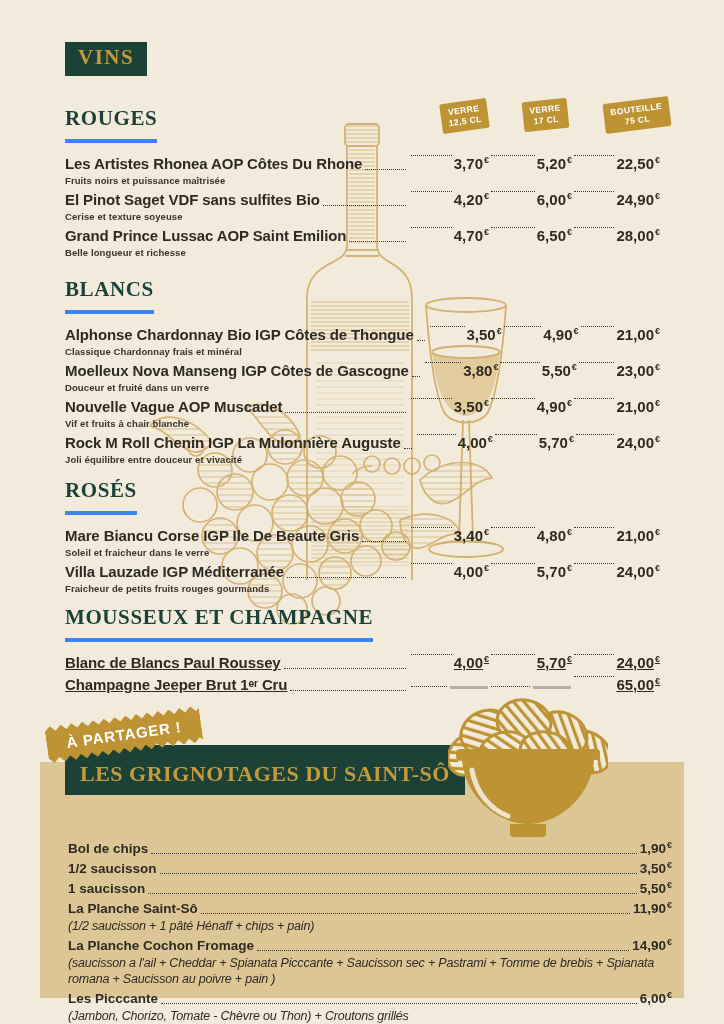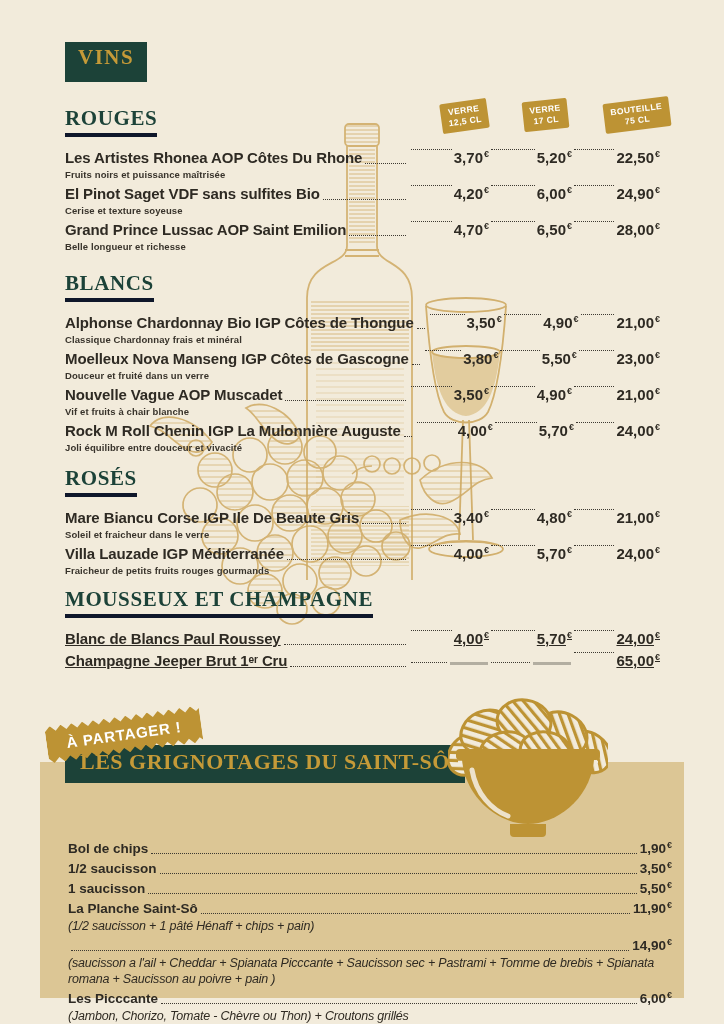--- a/index.html
+++ b/index.html
@@ -11,37 +11,37 @@
   }
   
   #bg-art{position:absolute;left:0;top:0;z-index:0;}
   #bowl-art{position:absolute;left:448px;top:692px;z-index:4;}
   
   .vins-box{
     position:absolute;left:65px;top:42px;z-index:1;
     background:#1c4238;color:#c59a38;
     font-family:"Liberation Serif","DejaVu Serif",serif;
     font-weight:700;font-size:21px;letter-spacing:1.5px;
-    padding:3px 13px 12px;
+    padding:3px 13px 6px;
   }
   .badge{
     position:absolute;z-index:1;background:#bd9334;color:#ffffff;
     font-weight:700;font-size:8.5px;line-height:1.3;letter-spacing:.4px;
     text-align:center;padding:4px 7px;border-radius:2px;
   }
   #badge-1{left:441px;top:101px;transform:rotate(-8deg);}
   #badge-2{left:523px;top:100px;transform:rotate(-6deg);}
   #badge-3{left:604px;top:100px;transform:rotate(-7deg);}
   
   #wine-sections{position:absolute;left:65px;top:106px;width:595px;z-index:1;}
   .section-title{
     display:inline-block;margin:0 0 12px 0;
     font-family:"Liberation Serif","DejaVu Serif",serif;
     font-weight:700;font-size:21px;line-height:24px;letter-spacing:.6px;
-    color:#1c4238;border-bottom:4px solid #0f172a;padding-bottom:3px;
+    color:#1c4238;border-bottom:4px solid #3b82f6;padding-bottom:9px;
   }
   .wine-section{display:block;}
   .wine-section + .wine-section{margin-top:18px;}
   .wine-section:nth-of-type(3){margin-top:12px;}
   .wine-section:nth-of-type(4){margin-top:10px;text-decoration:underline;}
   .section-items{display:block;}
   .wine-item{margin-bottom:4px;}
   .item-row{display:flex;align-items:flex-end;}
   .item-name{
     font-size:15px;font-weight:700;line-height:18px;white-space:nowrap;
@@ -63,21 +63,21 @@
     position:absolute;left:46px;top:716px;z-index:3;
     background:#bd9334;color:#fff;font-weight:700;font-size:15px;
     letter-spacing:.8px;padding:10px 20px;transform:rotate(-8deg);
     clip-path:polygon(0% 14%,3.5% 0%,7% 14%,10.5% 0%,14% 14%,17.5% 0%,21% 14%,24.5% 0%,28% 14%,31.5% 0%,35% 14%,38.5% 0%,42% 14%,45.5% 0%,49% 14%,52.5% 0%,56% 14%,59.5% 0%,63% 14%,66.5% 0%,70% 14%,73.5% 0%,77% 14%,80.5% 0%,84% 14%,87.5% 0%,91% 14%,94.5% 0%,98% 14%,100% 7%,100% 93%,98% 86%,94.5% 100%,91% 86%,87.5% 100%,84% 86%,80.5% 100%,77% 86%,73.5% 100%,70% 86%,66.5% 100%,63% 86%,59.5% 100%,56% 86%,52.5% 100%,49% 86%,45.5% 100%,42% 86%,38.5% 100%,35% 86%,31.5% 100%,28% 86%,24.5% 100%,21% 86%,17.5% 100%,14% 86%,10.5% 100%,7% 86%,3.5% 100%,0% 86%);
   }
   .grigno-box{
     position:absolute;left:65px;top:745px;z-index:2;
     background:#1c4238;color:#c59a38;
     font-family:"Liberation Serif","DejaVu Serif",serif;
     font-weight:700;font-size:22px;letter-spacing:.5px;
-    padding:4px 15px 8px;
+    padding:16px 15px 8px;
   }
   .snack-panel{
     position:absolute;left:40px;top:762px;width:644px;height:236px;
     background:#dcc695;z-index:1;
   }
   #snack-list{position:absolute;left:68px;top:840px;width:604px;z-index:2;}
   .snack-item{margin-bottom:3px;}
   .snack-name{font-size:13.5px;font-weight:700;line-height:17px;white-space:nowrap;}
   .snack-item .val{font-size:13.5px;line-height:17px;}
   .snack-item .euro{margin-bottom:5px;}
@@ -486,20 +486,21 @@
       <span class="leader"></span>
       <span class="pc">
           <span class="val">11,90</span>
           <span class="euro">€</span>
         </span>
     </div>
     <div class="snack-desc">(1/2 saucisson + 1 pâté Hénaff + chips + pain)</div>
   </div>
     <div class="snack-item">
     <div class="item-row">
+      <span class="snack-name">La Planche Cochon Fromage</span>
       <span class="leader"></span>
       <span class="pc">
           <span class="val">14,90</span>
           <span class="euro">€</span>
         </span>
     </div>
     <div class="snack-desc">(saucisson a l'ail + Cheddar + Spianata Picccante + Saucisson sec + Pastrami + Tomme de brebis + Spianata romana + Saucisson au poivre + pain )</div>
   </div>
     <div class="snack-item">
     <div class="item-row">

